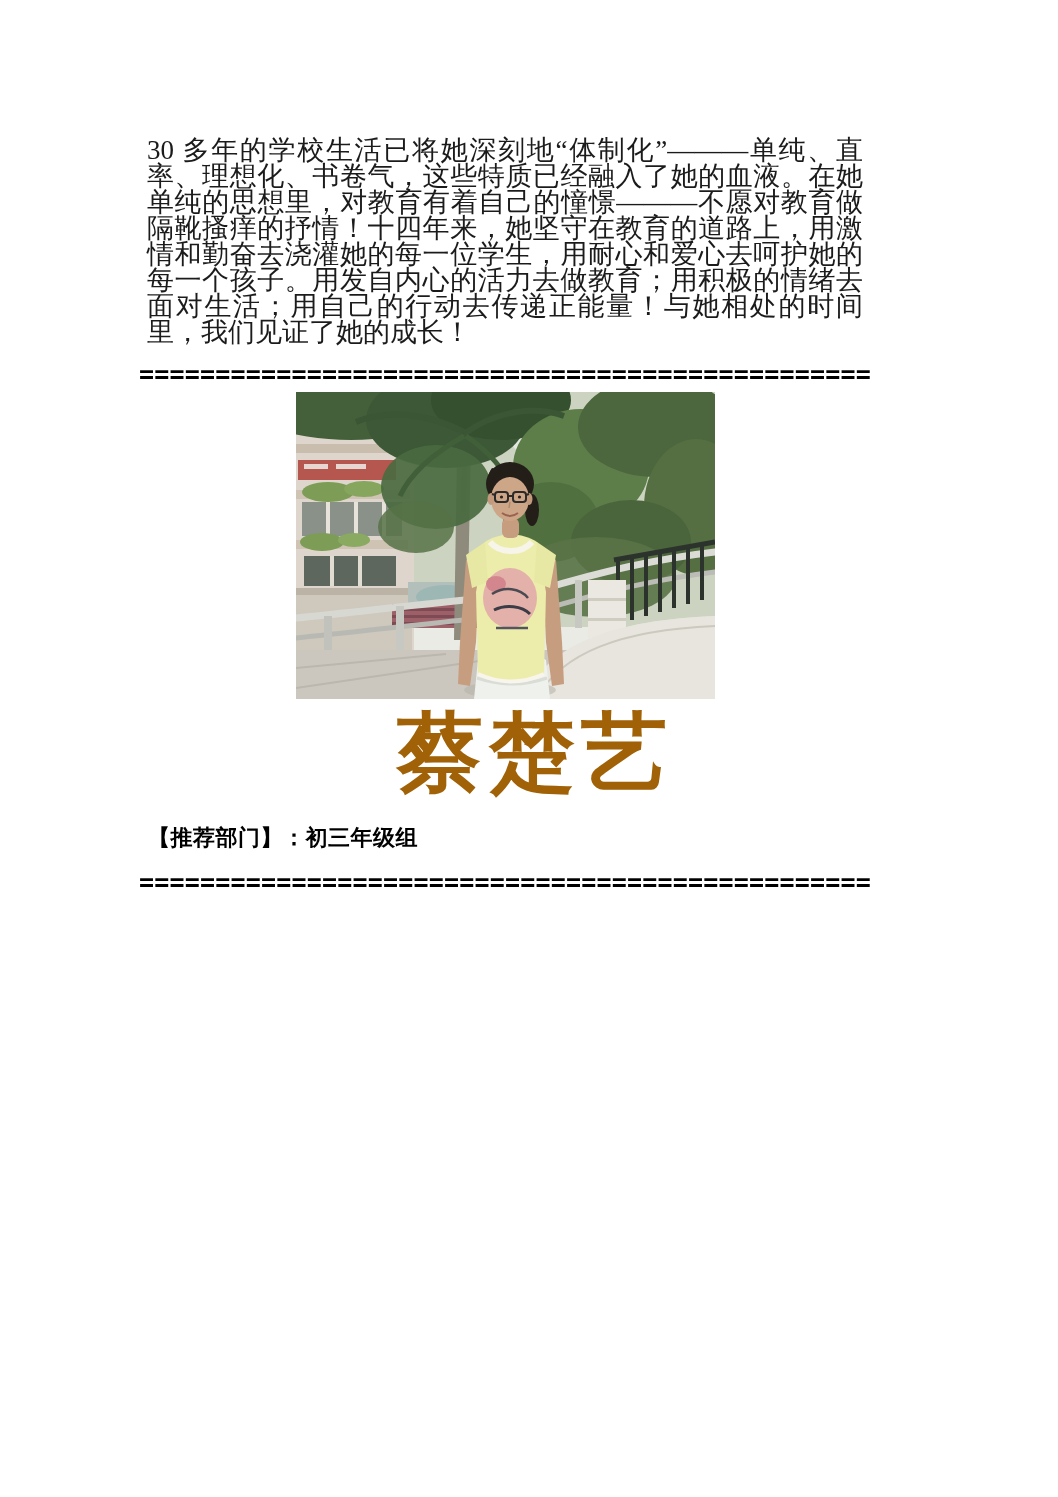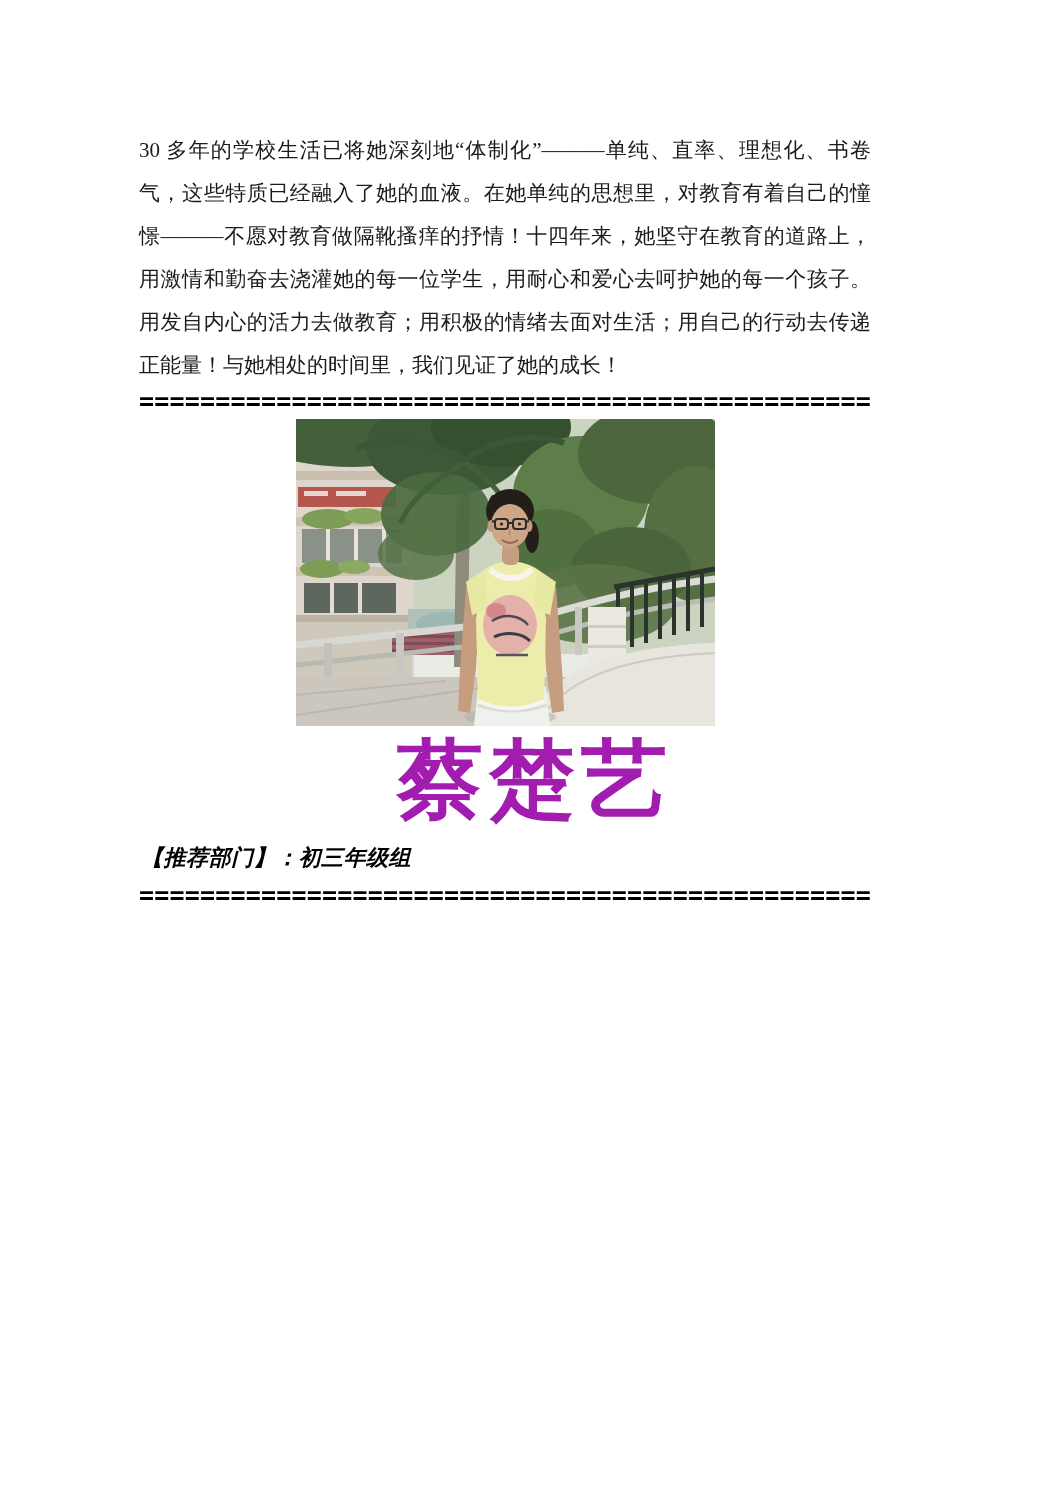--- a/index.html
+++ b/index.html
@@ -12,23 +12,23 @@
     font-family: "Liberation Serif", serif;
     color: #1b1b1b;
   }
   .content {
     position: absolute;
     left: 139px;
     top: 129px;
     width: 732px;
   }
   p.body {
-    margin: 0;
-    font-size: 21px;
-    line-height: 43px;
+    margin: 8px;
+    font-size: 27px;
+    line-height: 26px;
     text-align: justify;
     word-break: break-all;
   }
   p.body.intro   { min-height: 215px; }
   p.body.awards  { min-height: 172px; }
   p.body.reason  { min-height: 129px; }
   p.body.achieve { min-height: 172px; }
   .divider {
     margin: 0;
     font-family: "DejaVu Sans Mono", monospace;
@@ -47,28 +47,27 @@
     height: 307px;
     padding: 0;
   }
   h1.big-name {
     margin: 0 0 0 258px;
     font-family: "Liberation Serif", serif;
     font-weight: bold;
     font-size: 86px;
     line-height: 108px;
     letter-spacing: 6px;
-    color: #a21caf;
+    color: #a16207;
     white-space: nowrap;
   }
   .sec-line {
-    margin: 2px;
+    margin: 9px;
     font-size: 22px;
     line-height: 43px;
-    font-style: italic;
   }
   .sec-label {
     font-family: "Liberation Sans", sans-serif;
     font-weight: 900;
     color: #000;
     letter-spacing: 0.5px;
   }
 </style>
 </head>
 <body>

